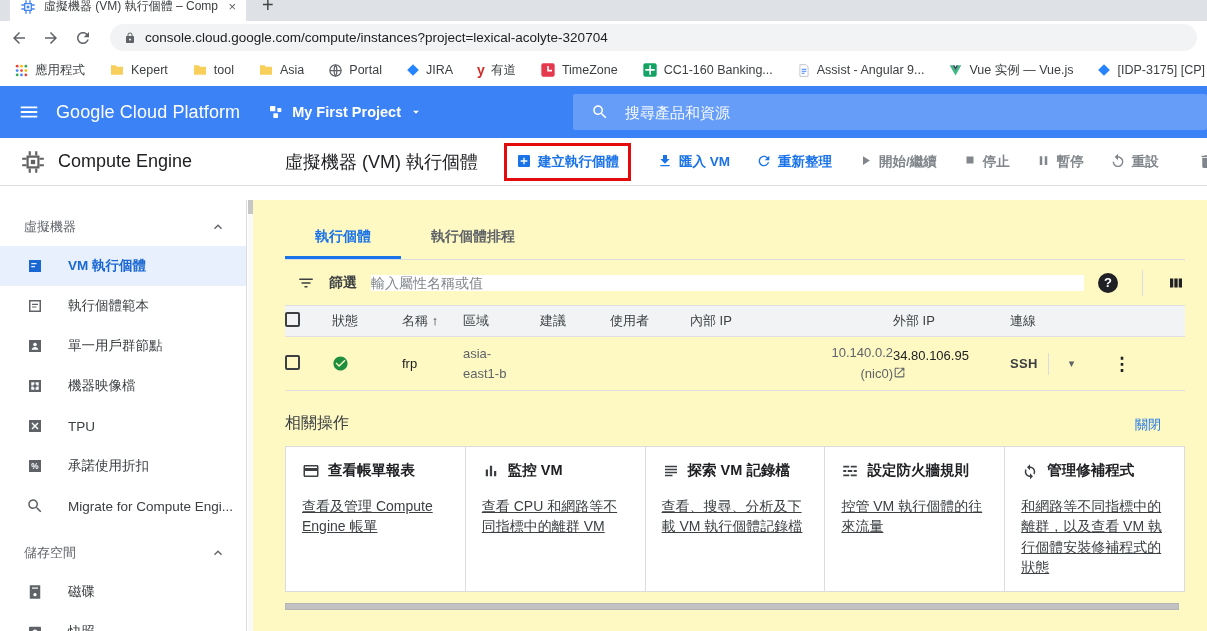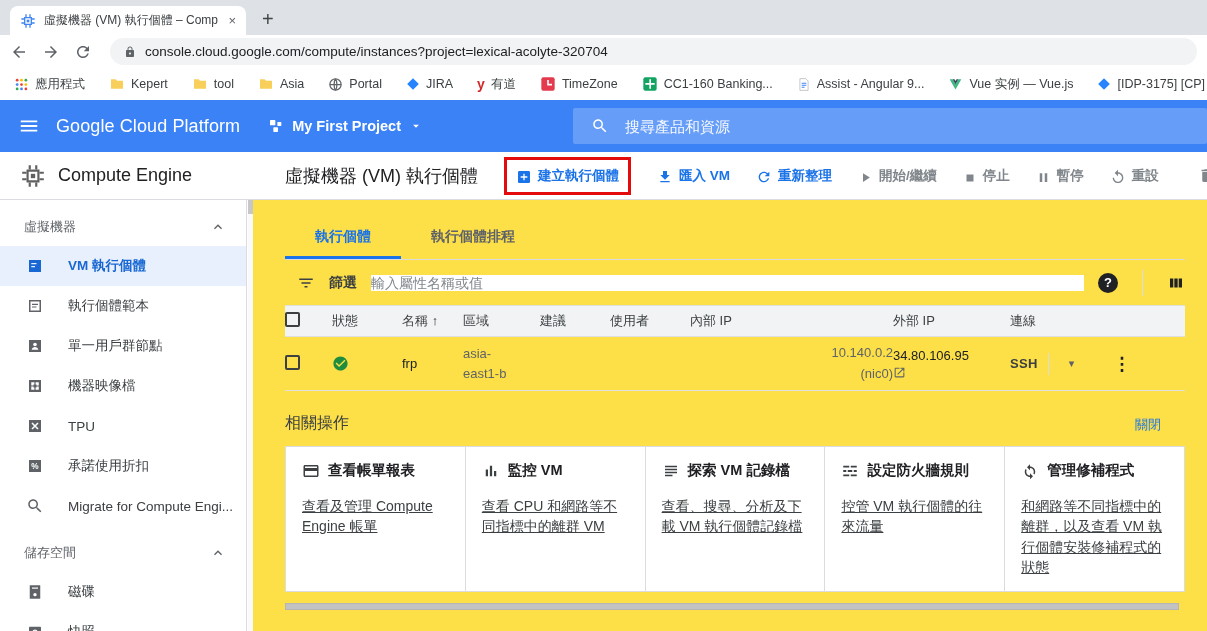--- a/index.html
+++ b/index.html
@@ -2,21 +2,21 @@
 <html><head>
 <meta charset="utf-8">
 <style>
   * { margin:0; padding:0; box-sizing:border-box; }
   html,body { width:1207px; height:631px; overflow:hidden; background:#fff;
     font-family:"Liberation Sans", sans-serif; }
   .ic { display:inline-block; vertical-align:middle; flex:none; }
   svg { display:block; }
 
   
-  .tabstrip { height:35px; background:#dee1e6; display:flex; align-items:flex-end; padding-left:10px; }
+  .tabstrip { height:21px; background:#dee1e6; display:flex; align-items:flex-end; padding-left:10px; }
   .tab { width:236px; height:29px; background:#fff; border-radius:8px 8px 0 0;
     display:flex; align-items:center; gap:8px; padding:0 10px; font-size:12px; color:#3c4043; }
   .tab-title { flex:1; white-space:nowrap; overflow:hidden; text-overflow:ellipsis; }
   .tab-close { color:#5f6368; font-size:13px; cursor:default; }
   .newtab { font-size:20px; color:#444; margin:0 0 6px 16px; line-height:1; }
 
   .addressbar { height:33px; background:#fff; display:flex; align-items:center; padding:0 10px; gap:14px; }
   .nav-ic { color:#5f6368; }
   .urlbox { flex:1; height:27px; background:#f1f3f4; border-radius:14px;
     display:flex; align-items:center; gap:9px; padding:0 14px; margin-left:4px; }
@@ -36,41 +36,41 @@
   .gsearch input { background:transparent; border:none; outline:none; color:#fff; font-size:15px; width:100%;
     font-family:"Liberation Sans", sans-serif; }
   .gsearch input::placeholder { color:rgba(255,255,255,.95); }
 
   
   .appbar { height:48px; background:#fff; border-bottom:1px solid #dadce0; display:flex; align-items:center; }
   .product { width:247px; flex:none; display:flex; align-items:center; gap:12px; padding-left:20px; }
   .product-name { font-size:18px; color:#202124; white-space:nowrap; }
   .page-title { font-size:18px; color:#202124; margin-left:38px; white-space:nowrap; }
   .actions { display:flex; align-items:center; gap:26px; margin-left:26px; flex:1; }
-  .btn { display:flex; align-items:flex-end; gap:6px; font-size:13.5px; font-weight:bold; white-space:nowrap; }
+  .btn { display:flex; align-items:flex-start; gap:6px; font-size:13.5px; font-weight:bold; white-space:nowrap; }
   .btn.primary { color:#1a73e8; }
   .btn.disabled { color:#80868b; }
   .highlight { border:3px solid #e30b0b; padding:7px 9px; }
   .btn-delete { margin-right:-8px; }
 
   
   .sidebar { position:absolute; top:200px; left:0; bottom:0; width:247px; background:#fff;
     border-right:1px solid #dadce0; overflow:hidden; }
   .sb-scroll { position:absolute; top:200px; left:248px; bottom:0; width:5px; background:#fafafa; }
   .sb-thumb { width:5px; height:14px; background:#c7c7c7; }
   .section-h { display:flex; align-items:center; justify-content:space-between;
     padding:18px 20px 10px 24px; font-size:13px; color:#5f6368; }
   .sb-item { height:40px; display:flex; align-items:center; gap:24px; padding-left:26px;
     font-size:13.5px; color:#3c4043; cursor:default; }
   .sb-item .ic { color:#5f6368; }
   .sb-item.active { background:#e8f0fe; color:#1967d2; font-weight:bold; }
   .sb-item.active .ic { color:#1967d2; }
 
   
-  .main { position:absolute; top:200px; left:253px; right:0; bottom:0; background:#fde047;
+  .main { position:absolute; top:200px; left:253px; right:0; bottom:0; background:#fef9c3;
     padding:0 22px 0 32px; overflow:hidden; }
   .tabs { display:flex; padding-top:20px; border-bottom:1px solid #dadce0; }
   .tabitem { padding:8px 30px 13px; font-size:14px; font-weight:bold; color:#5f6368; }
   .tabitem.active { color:#1a73e8; box-shadow:inset 0 -3px 0 #1a73e8; }
   .filterrow { height:45px; display:flex; align-items:center; gap:14px; padding-left:12px; }
   .filter-label { font-size:14px; font-weight:bold; color:#3c4043; }
   .filterrow input { flex:1; border:none; outline:none; font-size:14px; color:#202124;
     font-family:"Liberation Sans", sans-serif; }
   .filterrow input::placeholder { color:#80868b; }
   .help-dot { width:20px; height:20px; border-radius:50%; background:#202124; color:#fff;

